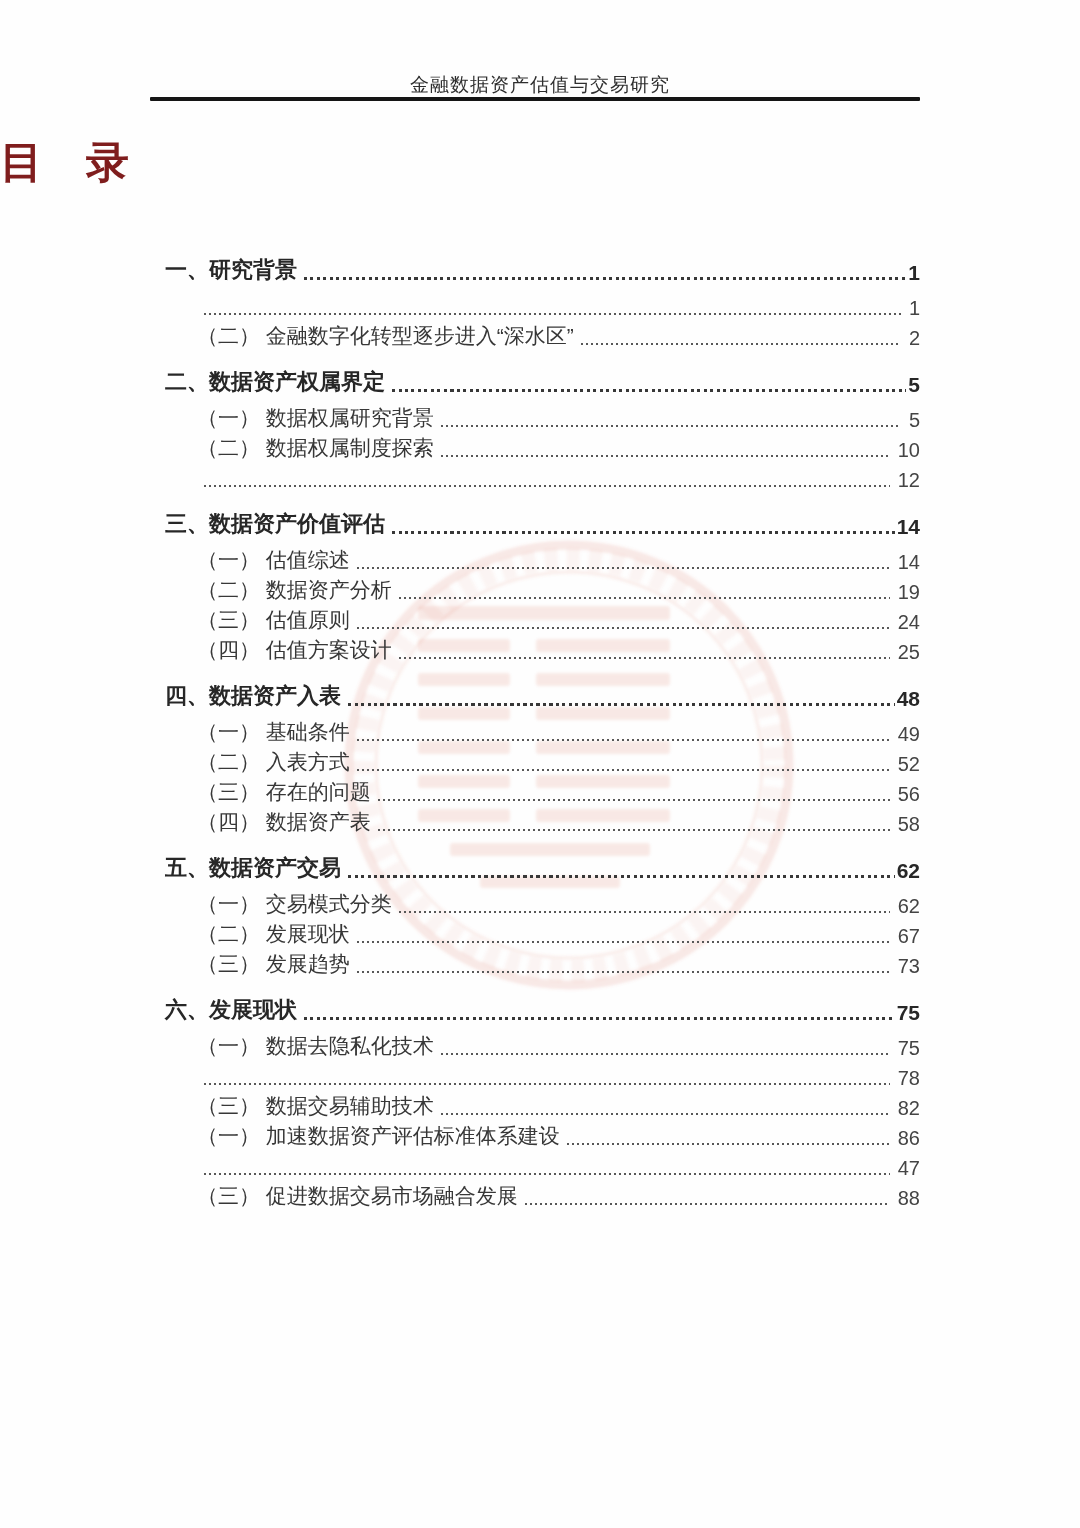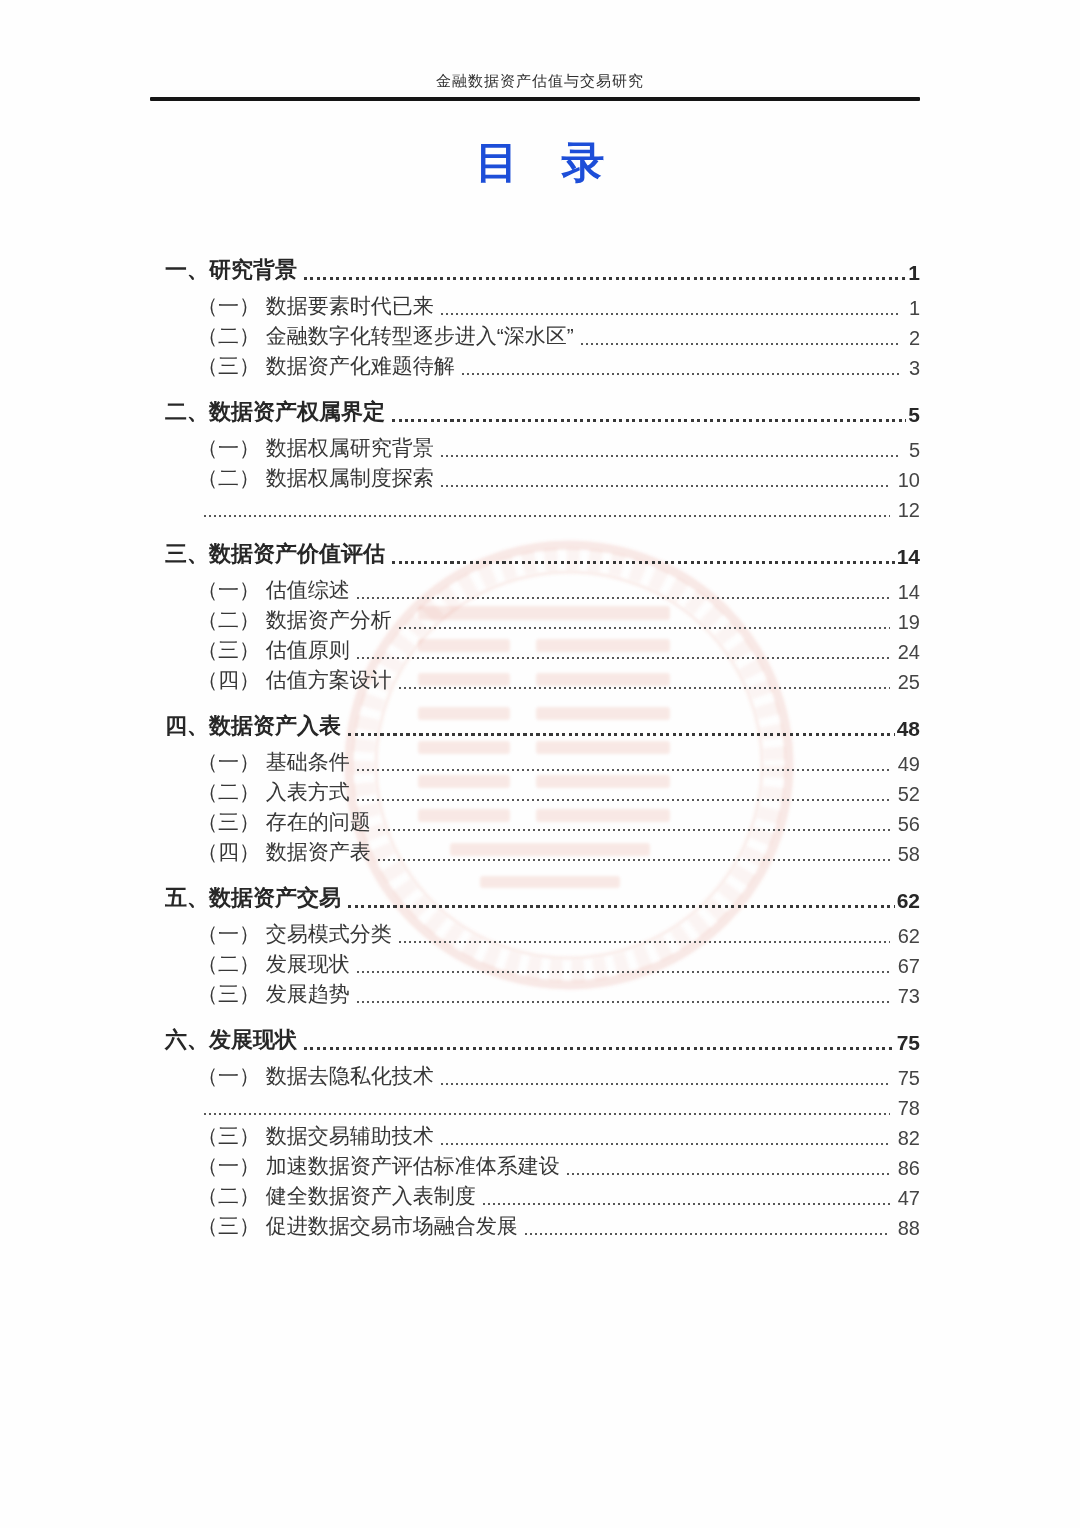--- a/index.html
+++ b/index.html
@@ -7,30 +7,30 @@
     width:1080px;height:1528px;position:relative;overflow:hidden;
     font-family:"Liberation Sans","DejaVu Sans",sans-serif;
   }
   .page{
     position:absolute;inset:0;background:#fefefe;
   }
   
   .running-header{
     position:absolute;top:72px;left:0;width:100%;
     text-align:center;font-family:"Liberation Serif","DejaVu Serif",serif;
-    font-size:15px;color:#2e2e2e;letter-spacing:1px;
+    font-size:19px;color:#2e2e2e;letter-spacing:1px;
   }
   .header-rule{
     position:absolute;top:97px;left:150px;width:770px;height:4px;
     background:#151515;border-radius:1px;
   }
   
   .toc-title{
     position:absolute;top:134px;left:0;width:100%;
-    text-align:center;font-size:43px;font-weight:600;color:#1d4ed8;
+    text-align:left;font-size:43px;font-weight:600;color:#7f1d1d;
   }
   
   .seal{
     position:absolute;left:340px;top:536px;width:458px;height:458px;
     pointer-events:none;
   }
   
   .toc{
     position:absolute;left:165px;top:238px;width:755px;
   }
@@ -103,34 +103,28 @@
 
   <div class="toc-title">目　录</div>
 
   <div class="toc" id="toc">
       <div class="row chapter">
     <span class="label">一、研究背景</span>
     <span class="dots"></span>
     <span class="pagenum">1</span>
   </div>
       <div class="row sub">
-    <span class="label">（一） 数据要素时代已来</span>
     <span class="dots"></span>
     <span class="pagenum">1</span>
   </div>
       <div class="row sub">
     <span class="label">（二） 金融数字化转型逐步进入“深水区”</span>
     <span class="dots"></span>
     <span class="pagenum">2</span>
   </div>
-      <div class="row sub">
-    <span class="label">（三） 数据资产化难题待解</span>
-    <span class="dots"></span>
-    <span class="pagenum">3</span>
-  </div>
       <div class="row chapter">
     <span class="label">二、数据资产权属界定</span>
     <span class="dots"></span>
     <span class="pagenum">5</span>
   </div>
       <div class="row sub">
     <span class="label">（一） 数据权属研究背景</span>
     <span class="dots"></span>
     <span class="pagenum">5</span>
   </div>
@@ -231,21 +225,20 @@
     <span class="label">（三） 数据交易辅助技术</span>
     <span class="dots"></span>
     <span class="pagenum">82</span>
   </div>
       <div class="row sub">
     <span class="label">（一） 加速数据资产评估标准体系建设</span>
     <span class="dots"></span>
     <span class="pagenum">86</span>
   </div>
       <div class="row sub">
-    <span class="label">（二） 健全数据资产入表制度</span>
     <span class="dots"></span>
     <span class="pagenum">47</span>
   </div>
       <div class="row sub">
     <span class="label">（三） 促进数据交易市场融合发展</span>
     <span class="dots"></span>
     <span class="pagenum">88</span>
   </div>
     </div>
 </div>

